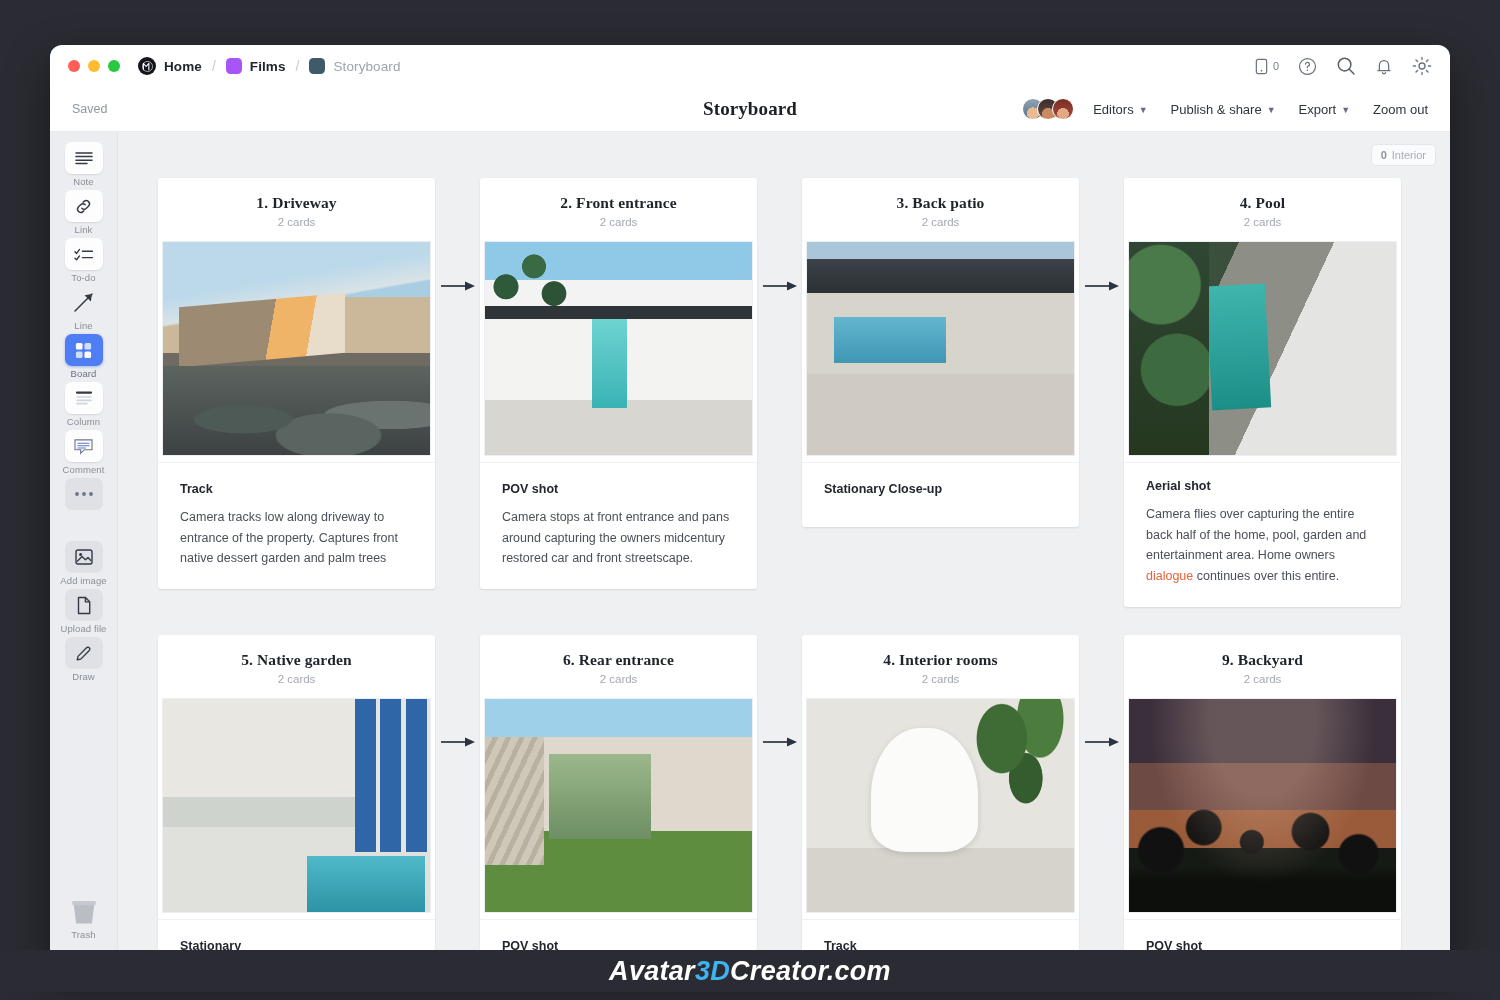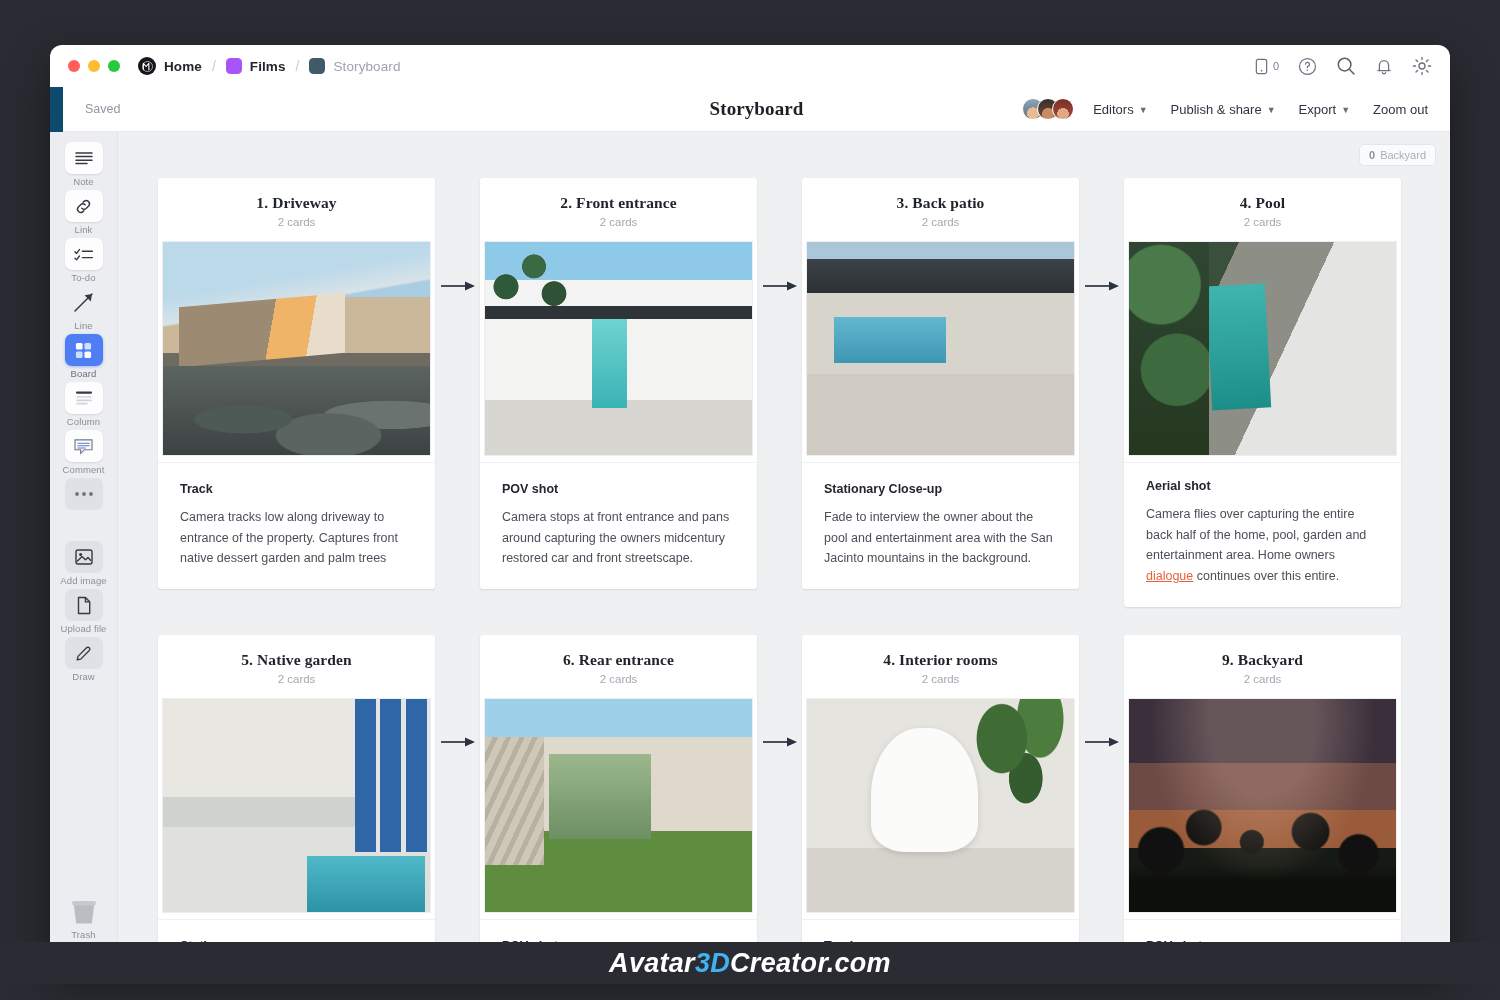--- a/index.html
+++ b/index.html
@@ -54,21 +54,20 @@
   .tb-count { font-size:11px; color:#7b818c; }
 
   
   #subheader {
     position:relative;
     height:45px;
     background:#ffffff;
     display:flex; align-items:center;
     padding: 0 22px;
     border-bottom:1px solid #e9eaee;
-    margin-left:13px;
   }
   #saved-label { font-size:12.5px; color:#9097a1; }
   #doc-title {
     position:absolute; left:0; right:0; text-align:center;
     font-family:"Liberation Serif", serif;
     font-size:19px; font-weight:700; color:#1d2026; letter-spacing:.1px;
     pointer-events:none;
   }
   .sh-right { margin-left:auto; display:flex; align-items:center; gap:23px; }
   .avatars { display:flex; align-items:center; margin-right:-4px; }
@@ -156,21 +155,21 @@
 
   .card-img {
     margin:3px 4px 0;
     height:215px;
     background-size:cover; background-position:center;
     border:1px solid #edeef1;
   }
   .card-text { padding:19px 22px 20px; border-top:1px solid #f0f1f3; margin-top:6px; }
   .card-kicker { font-size:12.5px; font-weight:700; color:#22262e; margin-bottom:11px; }
   .card-body { font-size:12.5px; line-height:1.65; color:#4a4f59; }
-  .hl { color:#e8623a; text-decoration:underline; text-decoration-color:#e8623a; }
+  .hl { color:#e8623a; text-decoration-color:#e8623a; }
 
   .arrow { width:45px; height:215px; display:flex; align-items:center; justify-content:center; }
   .arrow svg { display:block; }
 
   
   .img-driveway{
     background:
       linear-gradient(170deg,#bcd9ea 0 22%, #d8e3e7 32%, transparent 33%),
       linear-gradient(#a9cde3 0 26%, #cbb79a 26% 52%, #6f6b63 52% 70%, #44484a 70%);
     position:relative;
@@ -288,21 +287,21 @@
       radial-gradient(circle at 86% 44%, #111 0 8%, transparent 9%),
       linear-gradient(transparent 55%, #0c0f0b 70%);
   }
   .img-backyard::after{
     content:""; position:absolute; left:0; top:0; width:100%; height:100%;
     background:radial-gradient(ellipse at 50% 10%, rgba(255,220,190,.22) 0 28%, transparent 60%);
   }
 
   
   #watermark {
-    position:absolute; left:0; bottom:16px; width:1500px; height:42px;
+    position:absolute; left:0; bottom:8px; width:1500px; height:42px;
     background:#2b2b33;
     display:flex; align-items:center; justify-content:center;
     font-family:"Liberation Sans", sans-serif;
     font-size:27px; font-weight:700; font-style:italic;
     color:#ffffff; letter-spacing:.3px;
     z-index:50;
   }
   #watermark .blue { color:#3fb3ef; }
 </style>
 </head>
@@ -526,21 +525,21 @@
             </svg>
         </div>
         <div class="lbl">Trash</div>
       </div>
     </div>
 
     <div id="canvas">
 
       <div id="unsorted-badge">
         <b>0</b>
-        <span>Backyard</span>
+        <span>Interior</span>
       </div>
 
       <div id="board">
 
         <div class="col-wrap">
           <div class="column">
             <div class="col-head">
               <div class="col-title">1. Driveway</div>
               <div class="col-sub">2 cards</div>
             </div>
@@ -580,21 +579,20 @@
 
         <div class="col-wrap">
           <div class="column">
             <div class="col-head">
               <div class="col-title">3. Back patio</div>
               <div class="col-sub">2 cards</div>
             </div>
             <div class="card-img img-patio"></div>
             <div class="card-text">
               <div class="card-kicker">Stationary Close-up</div>
-              <div class="card-body"><span>Fade to interview the owner about the pool and entertainment area with the San Jacinto mountains in the background.</span></div>
             </div>
           </div>
           <div class="arrow">
             <svg width="34" height="10" viewBox="0 0 34 10">
                 <path d="M0 5h26" stroke="#2b3240" stroke-width="1.7"></path>
                 <path d="M34 5 24 .6v8.8Z" fill="#2b3240"></path>
               </svg>
           </div>
         </div>
 

